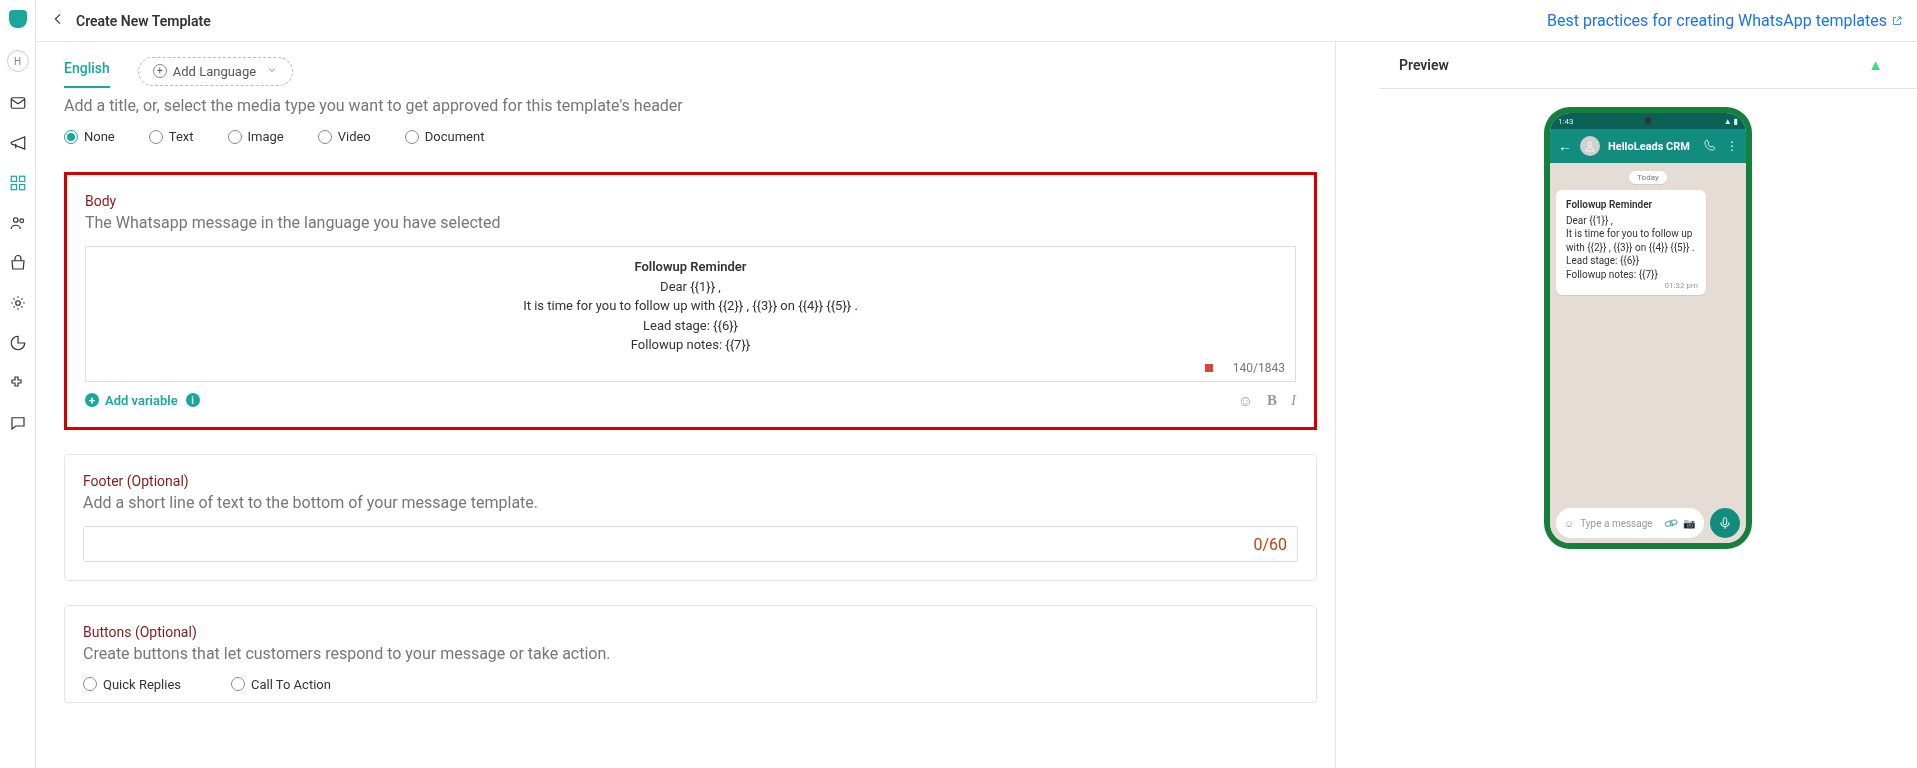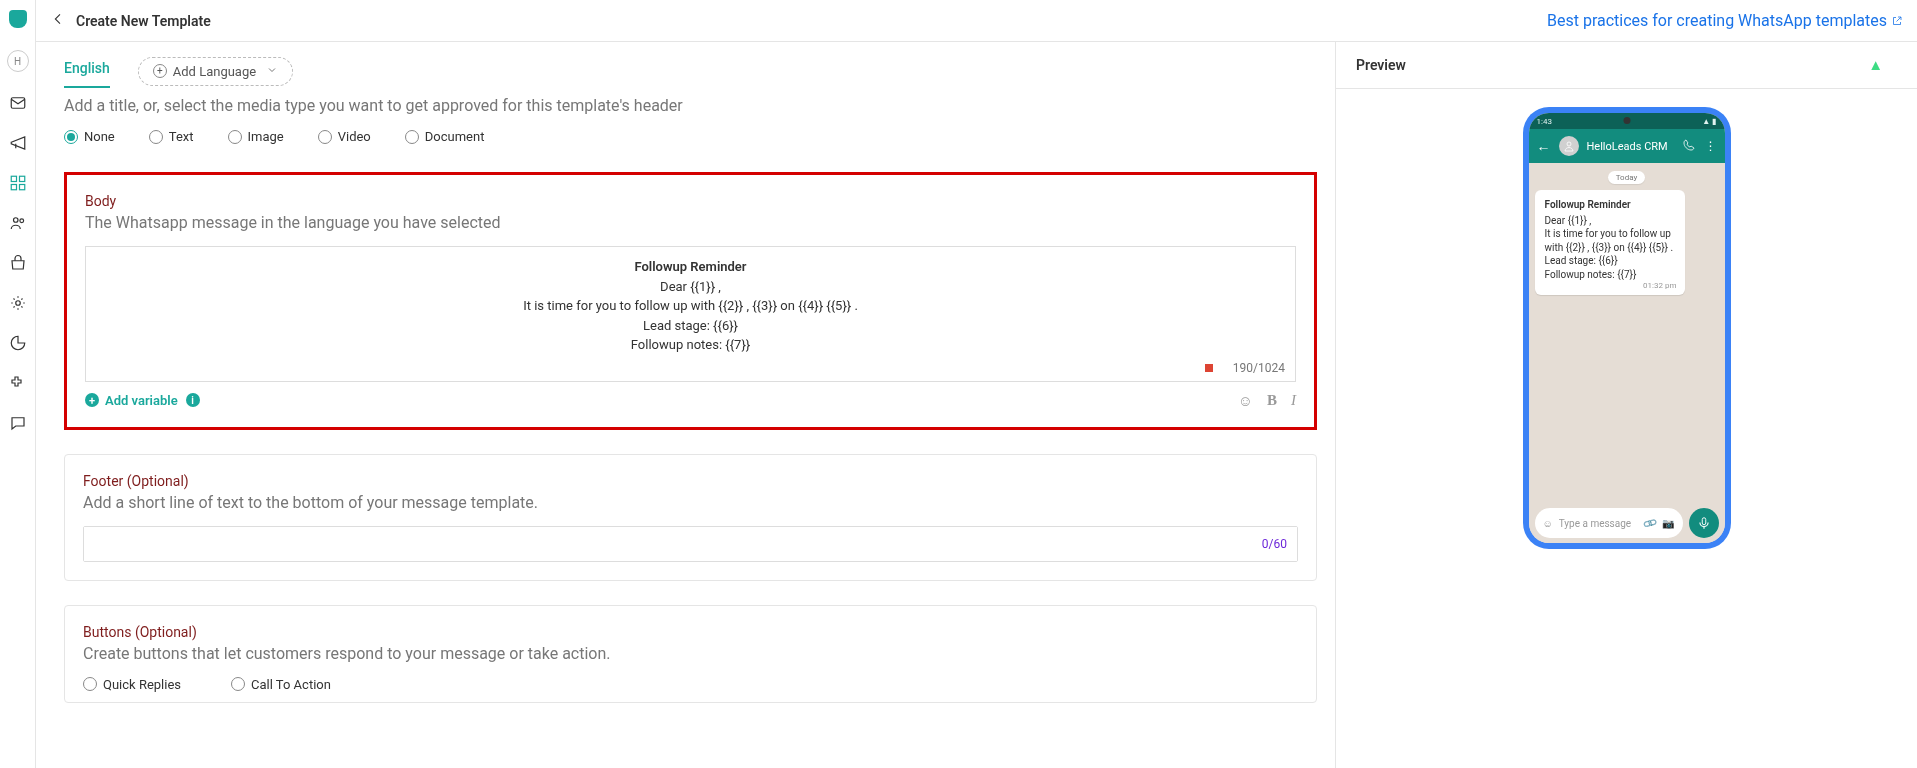--- a/index.html
+++ b/index.html
@@ -19,21 +19,21 @@
   .main { flex: 1; display: flex; flex-direction: column; }
   .topbar { height: 42px; border-bottom: 1px solid #e5e5e5; display: flex; align-items: center; padding: 0 14px; justify-content: space-between; }
   .topbar-left { display: flex; align-items: center; gap: 10px; }
   .back-arrow { cursor: pointer; }
   .topbar-title { font-weight: 600; font-size: 14px; }
   .topbar-link { color: #1a73e8; font-size: 16px; display: flex; align-items: center; gap: 4px; cursor: pointer; }
   .external-icon { width: 12px; height: 12px; }
   
   .content-row { flex: 1; display: flex; }
   .editor-col { flex: 1; padding: 0 18px 0 28px; overflow-y: auto; }
-  .preview-col { width: 582px; border-left: 1px solid #e5e5e5; display:flex; flex-direction:column; }
+  .preview-col { width: 582px; border-left: 1px solid #e5e5e5; display:flex; flex-direction:column;padding-left:43px; }
   
   
   .lang-tabs { display: flex; align-items: center; gap: 28px; padding: 12px 0 0 0; }
   .lang-tab { color: #1aa89c; font-size: 14px; font-weight: 500; padding: 6px 0 10px 0; border-bottom: 2px solid #1aa89c; cursor:pointer;}
   .add-lang-btn { border: 1px dashed #bbb; border-radius: 18px; padding: 6px 14px; display: flex; align-items: center; gap: 6px; font-size: 13px; color: #555; cursor: pointer; }
   .add-lang-btn .plus-circle { width:14px; height:14px; border:1px solid #888; border-radius:50%; display:flex; align-items:center; justify-content:center; font-size:10px; line-height:1; }
   .add-lang-btn .chev { margin-left:4px; }
   
   .section { margin-top: 8px; }
   .section-desc { color: #777; font-size: 16px; margin-top:2px; }
@@ -59,39 +59,39 @@
   .body-footer-row { display:flex; justify-content:space-between; align-items:center; margin-top:10px; }
   .add-variable { color:#1aa89c; font-weight:600; font-size:13px; display:flex; align-items:center; gap:6px; cursor:pointer; }
   .add-variable .pluscirc { width:14px; height:14px; border-radius:50%; background:#1aa89c; color:#fff; display:flex; align-items:center; justify-content:center; font-size:11px; line-height:1; }
   .info-badge { width:14px; height:14px; border-radius:50%; background:#1aa89c; color:#fff; font-size:10px; display:flex; align-items:center; justify-content:center; margin-left:2px;}
   .format-icons { display:flex; gap:14px; color:#999; font-size:15px; }
   .format-icons span { cursor:pointer; font-family: Georgia, serif;}
   .format-icons .smile { font-family: Arial; }
   
   .footer-input-wrap { border:1px solid #ddd; border-radius:2px; margin-top:14px; position:relative; height:36px; }
   .footer-input { width:100%; height:100%; border:none; outline:none; padding:0 60px 0 10px; font-size:13px; }
-  .footer-count { position:absolute; right:10px; top:50%; transform:translateY(-50%); color:#6d28d9; font-size:12px; }
+  .footer-count { position:absolute; right:10px; top:50%; transform:translateY(-50%); color:#c2410c; font-size:16px; }
   
   
   .preview-header { display:flex; align-items:center; justify-content:space-between; padding: 14px 20px; border-bottom:1px solid #e5e5e5;}
   .preview-title { font-weight:600; font-size:14px; }
   .platform-icons { display:flex; gap:14px; }
   .platform-icons span { font-size:15px; cursor:pointer; }
   .android-icon { color:#3ddc84; }
   .apple-icon { color:#888; }
   
   .phone-wrap { flex:1; display:flex; justify-content:center; align-items:flex-start; padding-top:18px; }
-  .phone { width:208px; height:442px; background:#3b82f6; border-radius:26px; padding:6px; position:relative; }
+  .phone { width:208px; height:442px; background:#15803d; border-radius:26px; padding:6px; position:relative; }
   .notch { position:absolute; top:10px; left:50%; transform:translateX(-50%); width:7px; height:7px; background:#333; border-radius:50%; }
   .phone-screen { width:100%; height:100%; background:#e5ddd5; border-radius:20px; overflow:hidden; display:flex; flex-direction:column; }
   .status-bar { height:16px; background:#0c6157; color:#e0f2f0; font-size:8px; display:flex; align-items:center; justify-content:space-between; padding:0 8px; }
   .wa-header { height:34px; background:#128c7e; display:flex; align-items:center; gap:8px; padding:0 8px; color:#fff; font-size:12px; }
   .wa-back { font-size:14px; cursor:pointer;}
   .wa-avatar { width:20px; height:20px; border-radius:50%; background:#d0d0d0; display:flex; align-items:center; justify-content:center; }
-  .wa-name { font-weight:400; flex:1; font-size:11px;}
+  .wa-name { font-weight:700; flex:1; font-size:11px;}
   .wa-icons { display:flex; gap:10px; font-size:12px;}
   .wa-body { flex:1; background:#e5ddd5; padding:6px; overflow:hidden; position:relative;}
   .today-pill { background:#fff; color:#777; font-size:8px; padding:2px 8px; border-radius:8px; width:fit-content; margin: 2px auto 6px auto; box-shadow: 0 1px 1px rgba(0,0,0,0.08);}
   .msg-bubble { background:#fff; border-radius:6px; padding:8px 10px 14px 10px; width: 150px; font-size:10px; line-height:1.35; position:relative; box-shadow: 0 1px 1px rgba(0,0,0,0.1);}
   .msg-bubble .mb-title { font-weight:600; margin-bottom:2px; font-size:10px;}
   .msg-time { position:absolute; right:8px; bottom:3px; font-size:8px; color:#999;}
   .wa-input-row { height:40px; background:#e5ddd5; display:flex; align-items:center; gap:6px; padding:0 6px;}
   .wa-input-pill { flex:1; background:#fff; border-radius:18px; height:30px; display:flex; align-items:center; padding:0 8px; gap:6px; font-size:10px; color:#999;}
   .wa-input-pill .emoji { color:#999;}
   .wa-input-pill .txt { flex:1; }
@@ -223,21 +223,21 @@
           <div class="card-title">Body</div>
           <div class="section-desc">The Whatsapp message in the language you have selected</div>
           <div class="body-textarea-wrap">
             <div class="body-textarea" contenteditable="true" style=""><span class="bold-line">Followup Reminder</span>
 <span style="white-space:pre-wrap;">Dear {{1}} ,
 It is time for you to follow up with {{2}} , {{3}} on {{4}} {{5}} .
 Lead stage: {{6}}
 Followup notes: {{7}}</span></div>
             <div class="char-count">
               <span class="red-dash"></span>
-              <span>190/1024</span>
+              <span>140/1843</span>
             </div>
           </div>
           <div class="body-footer-row">
             <div class="add-variable">
               <span class="pluscirc">+</span>
               <span>Add variable</span>
               <span class="info-badge">i</span>
             </div>
             <div class="format-icons">
               <span class="smile">☺</span>

